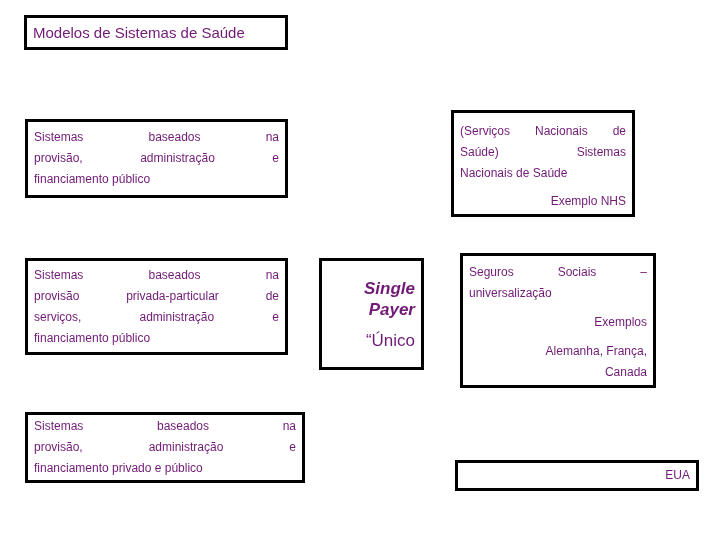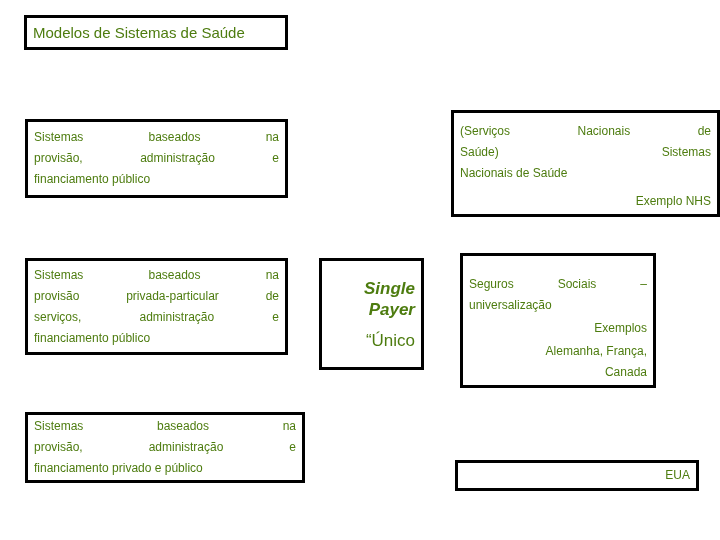--- a/index.html
+++ b/index.html
@@ -7,21 +7,21 @@
     padding: 0;
     background: #ffffff;
   }
   #slide {
     position: relative;
     width: 720px;
     height: 540px;
     background: #ffffff;
     overflow: hidden;
     font-family: "Liberation Sans", sans-serif;
-    color: #4d7c0f;
+    color: #701a75;
   }
   .box {
     position: absolute;
     box-sizing: border-box;
     border: 3px solid #000000;
     background: #ffffff;
   }
   .inner {
     box-sizing: border-box;
     width: 100%;
@@ -50,21 +50,21 @@
   }
   #title-box .line { font-size: 15px; line-height: 18px; }
 
   
   #box-publico {
     left: 25px; top: 119px; width: 263px; height: 79px;
   }
 
   
   #box-nhs {
-    left: 451px; top: 110px; width: 269px; height: 107px;
+    left: 451px; top: 110px; width: 184px; height: 107px;
   }
   #box-nhs .inner { justify-content: flex-start; padding-top: 8px; }
   #box-nhs .gap { height: 8px; }
 
   
   #box-privada {
     left: 25px; top: 258px; width: 263px; height: 97px;
   }
 
   
@@ -75,21 +75,21 @@
   #box-single-payer .en {
     font-style: italic;
     font-weight: bold;
   }
   #box-single-payer .gap { height: 10px; }
 
   
   #box-seguros {
     left: 460px; top: 253px; width: 196px; height: 135px;
   }
-  #box-seguros .inner { justify-content: flex-start; padding-top: 18px; }
+  #box-seguros .inner { justify-content: flex-start; padding-top: 6px; }
   #box-seguros .gap { height: 13px; }
 
   
   #box-privado-publico {
     left: 25px; top: 412px; width: 280px; height: 71px;
   }
 
   
   #box-eua {
     left: 455px; top: 460px; width: 244px; height: 31px;

